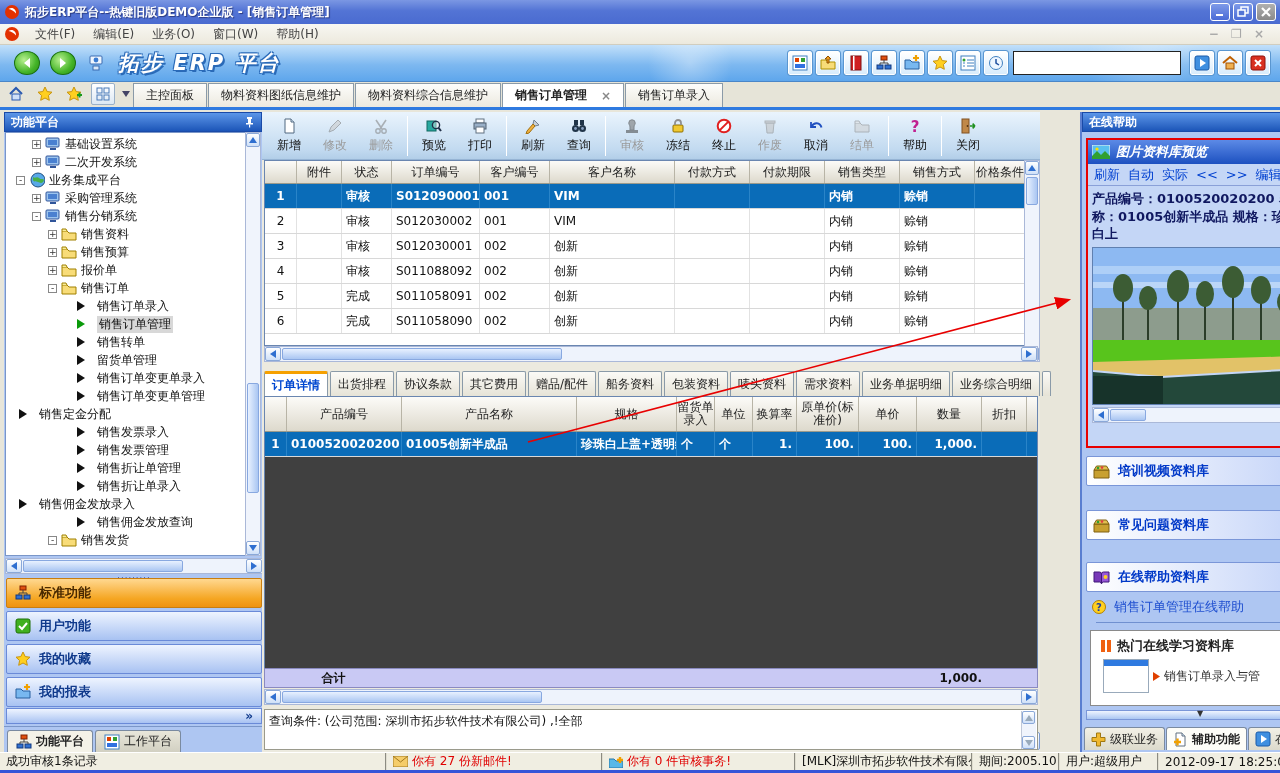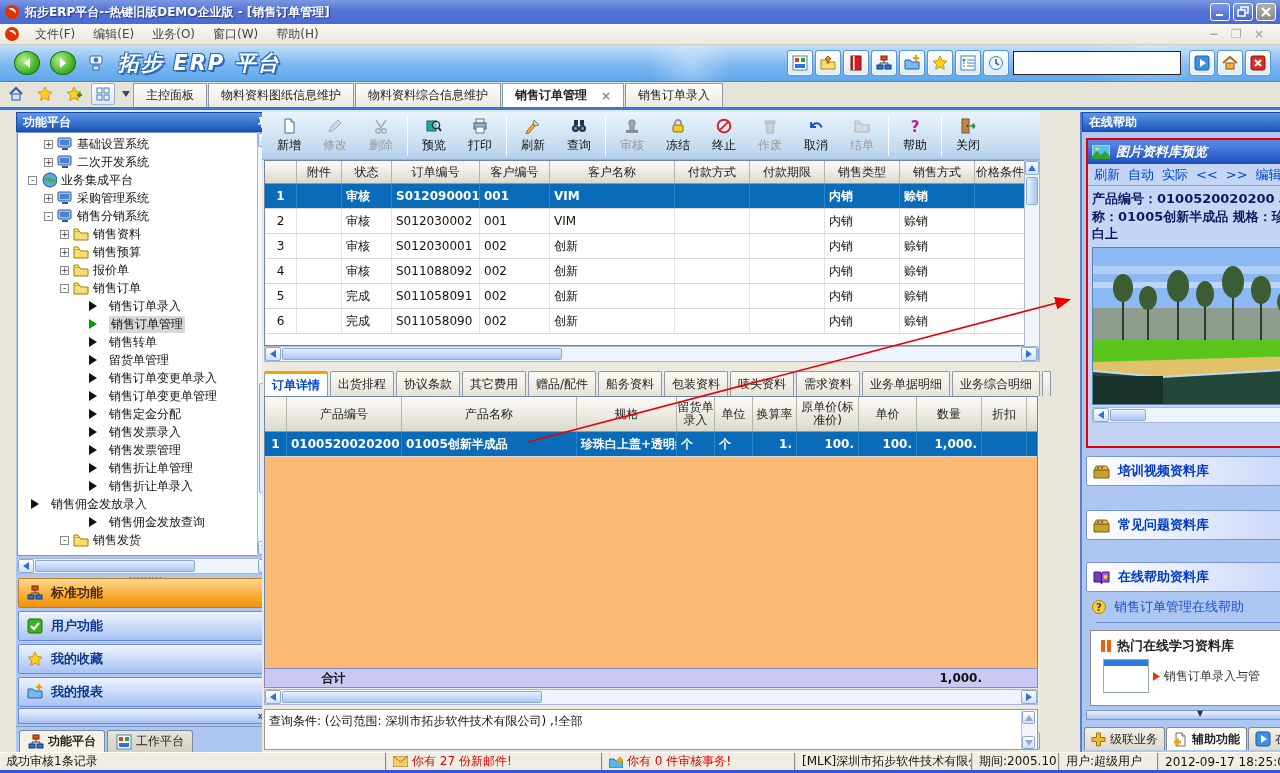--- a/index.html
+++ b/index.html
@@ -47,21 +47,21 @@
     border-bottom:3px solid #2f7ae0; display:flex; align-items:flex-end; }
   .strip-ico { width:24px; height:22px; margin:0 1px 2px 4px; display:flex; align-items:center; justify-content:center;
     border:1px solid transparent; }
   .strip-ico.box { border:1px solid #9ab0c8; background:linear-gradient(#fff,#dce8f4); border-radius:2px; }
   .tab { height:24px; border:1px solid #8a9aa8; border-bottom:none; background:linear-gradient(#fdfdfb,#ece9df);
     display:flex; align-items:center; padding:0 12px; margin-right:1px; color:#222; position:relative; }
   .tab.active { background:#fff; font-weight:bold; }
   .tab .tab-x { margin-left:14px; color:#888; font-weight:bold; }
 
   
-  #sidebar { position:absolute; top:112px; left:16px; width:260px; height:640px; background:#aec6f2;
+  #sidebar { position:absolute; top:112px; left:4px; width:260px; height:640px; background:#aec6f2;
     border-right:2px solid #5a7ed0; }
   .panel-hdr { height:20px; background:linear-gradient(#5c96e8,#1c55b8); color:#fff; font-weight:bold;
     display:flex; align-items:center; padding:0 6px; border:1px solid #1a4aa8; }
   .panel-hdr .pin { margin-left:auto; color:#fff; }
   #tree { position:absolute; top:20px; left:1px; width:242px; height:424px; background:#fff;
     border:1px solid #7a96c8; overflow:hidden; padding-top:2px; }
   .tnode { height:18px; display:flex; align-items:center; white-space:nowrap; color:#111; }
   .tnode .tg { width:9px; height:9px; border:1px solid #888; background:#fff; font-size:9px; line-height:7px;
     text-align:center; margin-right:4px; color:#333; flex:none; }
   .tnode .nic { width:16px; height:14px; margin-right:4px; flex:none; display:flex; align-items:center; }
@@ -115,21 +115,21 @@
   #detail-tabs { position:absolute; top:256px; left:2px; width:774px; height:28px; display:flex; align-items:flex-end; }
   .dtab { height:25px; border:1px solid #8a9aa8; border-bottom:none; border-radius:2px 2px 0 0;
     background:linear-gradient(#fbfaf6,#e6e3d7); padding:0 7px; display:flex; align-items:center; margin-right:2px;
     color:#222; white-space:nowrap; }
   .dtab.active { background:#fff; color:#0047d0; font-weight:bold; border-top:3px solid #f5a000; }
   #dtab-scroll { position:absolute; right:0; bottom:2px; width:30px; height:18px; background:linear-gradient(#fff,#cfe0f8);
     border:1px solid #7a9ad0; border-radius:2px; display:flex; align-items:center; justify-content:center; gap:4px; }
   .tri-l { width:0; height:0; border-top:4px solid transparent; border-bottom:4px solid transparent; border-right:6px solid #2f6fd0; }
   .tri-r { width:0; height:0; border-top:4px solid transparent; border-bottom:4px solid transparent; border-left:6px solid #2f6fd0; }
 
-  #items-grid { position:absolute; top:284px; left:2px; width:774px; height:274px; background:#fdba74; border:1px solid #6a86b0; }
+  #items-grid { position:absolute; top:284px; left:2px; width:774px; height:274px; background:#404040; border:1px solid #6a86b0; }
   #items-grid .g-hc { height:34px; }
   #total-row { position:absolute; top:556px; left:2px; width:774px; height:20px; background:#c9c9f4;
     border:1px solid #8a8ac0; display:flex; align-items:center; font-weight:bold; color:#111; }
   #items-hsb { position:absolute; top:577px; left:2px; width:774px; height:16px; }
   #query-bar { position:absolute; top:597px; left:2px; width:774px; height:41px; background:#fff; border:1px solid #9a9a8c; padding:3px 20px 0 4px; color:#111; }
   #query-bar .qsb { position:absolute; right:1px; top:1px; width:15px; height:38px; background:#f0f4fc; border-left:1px solid #c0c8d8; }
 
   
   .hsb { display:flex; align-items:center; background:#eef3fc; border:1px solid #aab8d8; }
   .sb-btn { width:16px; height:14px; background:linear-gradient(#ffffff,#cfe0f8); border:1px solid #8aa8d8; border-radius:2px;
@@ -530,21 +530,21 @@
         </div>
         <div class="tnode" style="padding-left:58px">
           <span style="width:13px;flex:none"></span>
           <span class="nic">
             <svg width="8" height="10">
               <path d="M0 0l8 5-8 5z" fill="#111"></path>
             </svg>
           </span>
           <span class="lbl">销售订单变更单管理</span>
         </div>
-        <div class="tnode" style="padding-left:58px">
+        <div class="tnode" style="">
           <span style="width:13px;flex:none"></span>
           <span class="nic">
             <svg width="8" height="10">
               <path d="M0 0l8 5-8 5z" fill="#111"></path>
             </svg>
           </span>
           <span class="lbl">销售定金分配</span>
         </div>
         <div class="tnode" style="padding-left:58px">
           <span style="width:13px;flex:none"></span>

